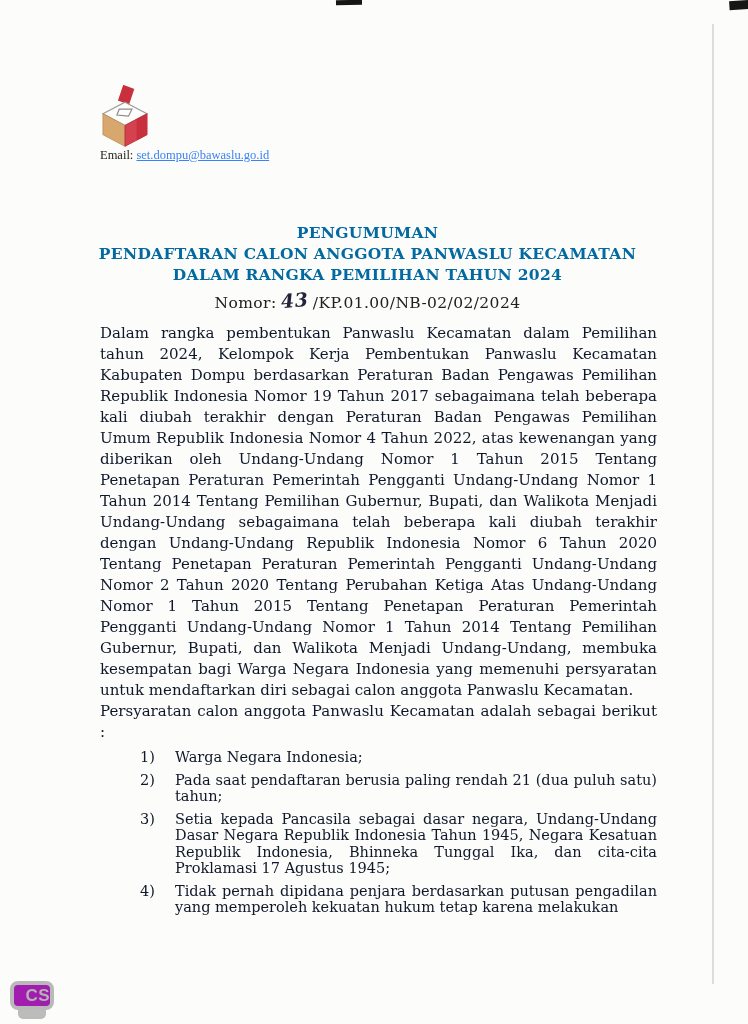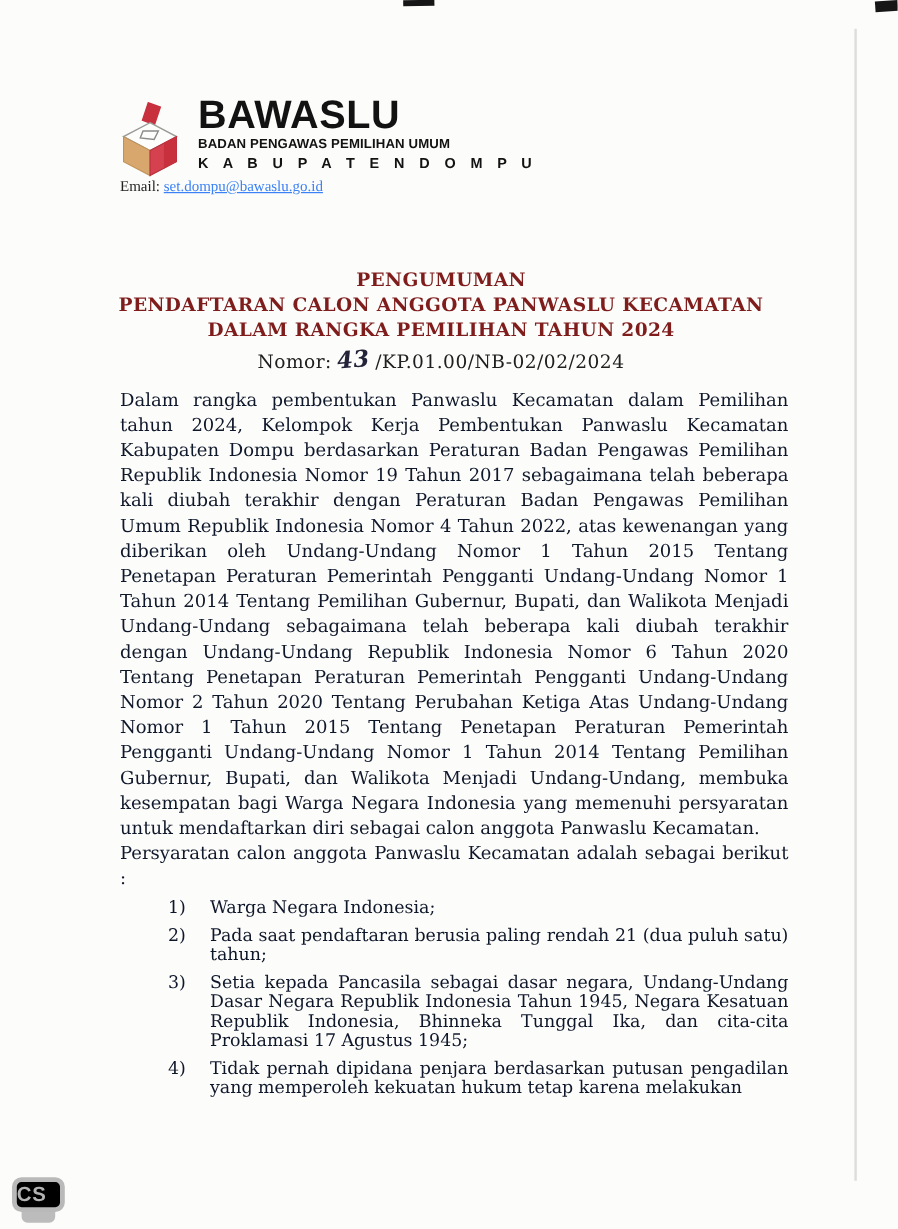--- a/index.html
+++ b/index.html
@@ -15,33 +15,33 @@
   .edge-shadow { position:absolute; left:712px; top:24px; width:2px; height:960px; background:#dddddb; }
   
   .logo { position:absolute; left:96px; top:82px; width:58px; height:66px; }
   .org-block { position:absolute; left:165px; top:80px; font-family:"Liberation Sans", sans-serif; color:#121212; }
   .org-name { font-size:33px; font-weight:bold; letter-spacing:0.5px; line-height:32px; }
   .org-subtitle { font-size:11px; font-weight:bold; letter-spacing:0.1px; margin-top:2px; }
   .org-region { font-size:12px; font-weight:bold; letter-spacing:4.5px; margin-top:3px; }
   .contact { position:absolute; left:100px; top:148px; font-family:"Liberation Serif", serif; font-size:12.5px; line-height:14px; color:#222; }
   .contact a { color:#3b82f6; text-decoration:underline; }
   
-  .title-block { position:absolute; left:80px; top:222px; width:575px; text-align:center; font-weight:bold; font-size:15.5px; line-height:21px; color:#7f1d1d; letter-spacing:0.3px; }
+  .title-block { position:absolute; left:80px; top:222px; width:575px; text-align:center; font-weight:bold; font-size:15.5px; line-height:21px; color:#0369a1; letter-spacing:0.3px; }
   .nomor-line { position:absolute; left:80px; top:290px; width:575px; text-align:center; font-size:15.5px; color:#202020; letter-spacing:0.4px; }
   .handwritten { display:inline-block; font-style:italic; font-weight:bold; font-size:19px; color:#23233a; transform:rotate(-5deg) translateY(-1px); margin:0 5px 0 4px; }
   
   .doc-body { position:absolute; left:100px; top:323px; width:557px; font-size:15px; line-height:21px; color:#0f172a; }
   .para { text-align:justify; }
   .req-list { margin-top:3px; }
   .req-item { display:flex; margin:6px 0 0 40px; font-size:14.5px; line-height:16.5px; }
   .req-num { width:35px; flex:none; }
   .req-text { flex:1; text-align:justify; }
   
   .cs-badge { position:absolute; left:10px; top:981px; width:44px; height:38px; }
-  .cs-box { box-sizing:border-box; width:44px; height:29px; border:4px solid #b9b9b9; border-radius:8px; background:#000000; text-align:left; font-family:"Liberation Sans", sans-serif; font-weight:bold; font-size:17px; line-height:21px; color:#b3b3b3; letter-spacing:0.5px; }
+  .cs-box { box-sizing:border-box; width:44px; height:29px; border:4px solid #b9b9b9; border-radius:8px; background:#a21caf; text-align:right; font-family:"Liberation Sans", sans-serif; font-weight:bold; font-size:17px; line-height:21px; color:#b3b3b3; letter-spacing:0.5px; }
   .cs-tab { width:28px; height:9px; margin:0 auto; background:#bcbcbc; border-radius:0 0 5px 5px; }
   .cs-text { position:absolute; left:62px; top:982px; font-family:"Liberation Sans", sans-serif; font-size:27px; color:#c0c0c0; letter-spacing:0.5px; }
 </style>
 </head>
 <body>
 
 <div class="page">
 
   <div class="artifact mark-top-center"></div>
   <div class="artifact mark-top-right"></div>
@@ -54,25 +54,20 @@
     <polygon points="50,34 88,54 50,74 12,54" fill="#fdfdfc" stroke="#9a9a96" stroke-width="2"></polygon>
 
     <polygon points="40,46 62,46 56,58 36,56" fill="#fdfdfc" stroke="#8b8b88" stroke-width="2"></polygon>
 
     <polygon points="12,54 50,74 50,110 12,90" fill="#d8a76e" stroke="#c09358" stroke-width="1.5"></polygon>
 
     <polygon points="88,54 50,74 50,110 88,90" fill="#d5414f" stroke="#b62e3c" stroke-width="1.5"></polygon>
     <polygon points="88,54 70,63 70,100 88,90" fill="#c8303e"></polygon>
   </svg>
 
-  <div class="org-block">
-    <div class="org-name">BAWASLU</div>
-    <div class="org-subtitle">BADAN PENGAWAS PEMILIHAN UMUM</div>
-    <div class="org-region">K A B U P A T E N  D O M P U</div>
-  </div>
 
   <div class="contact">
     <div>
       <span>Email:</span>
       <a href="#">set.dompu@bawaslu.go.id</a>
     </div>
   </div>
 
   <div class="title-block">
     <div>PENGUMUMAN</div>

